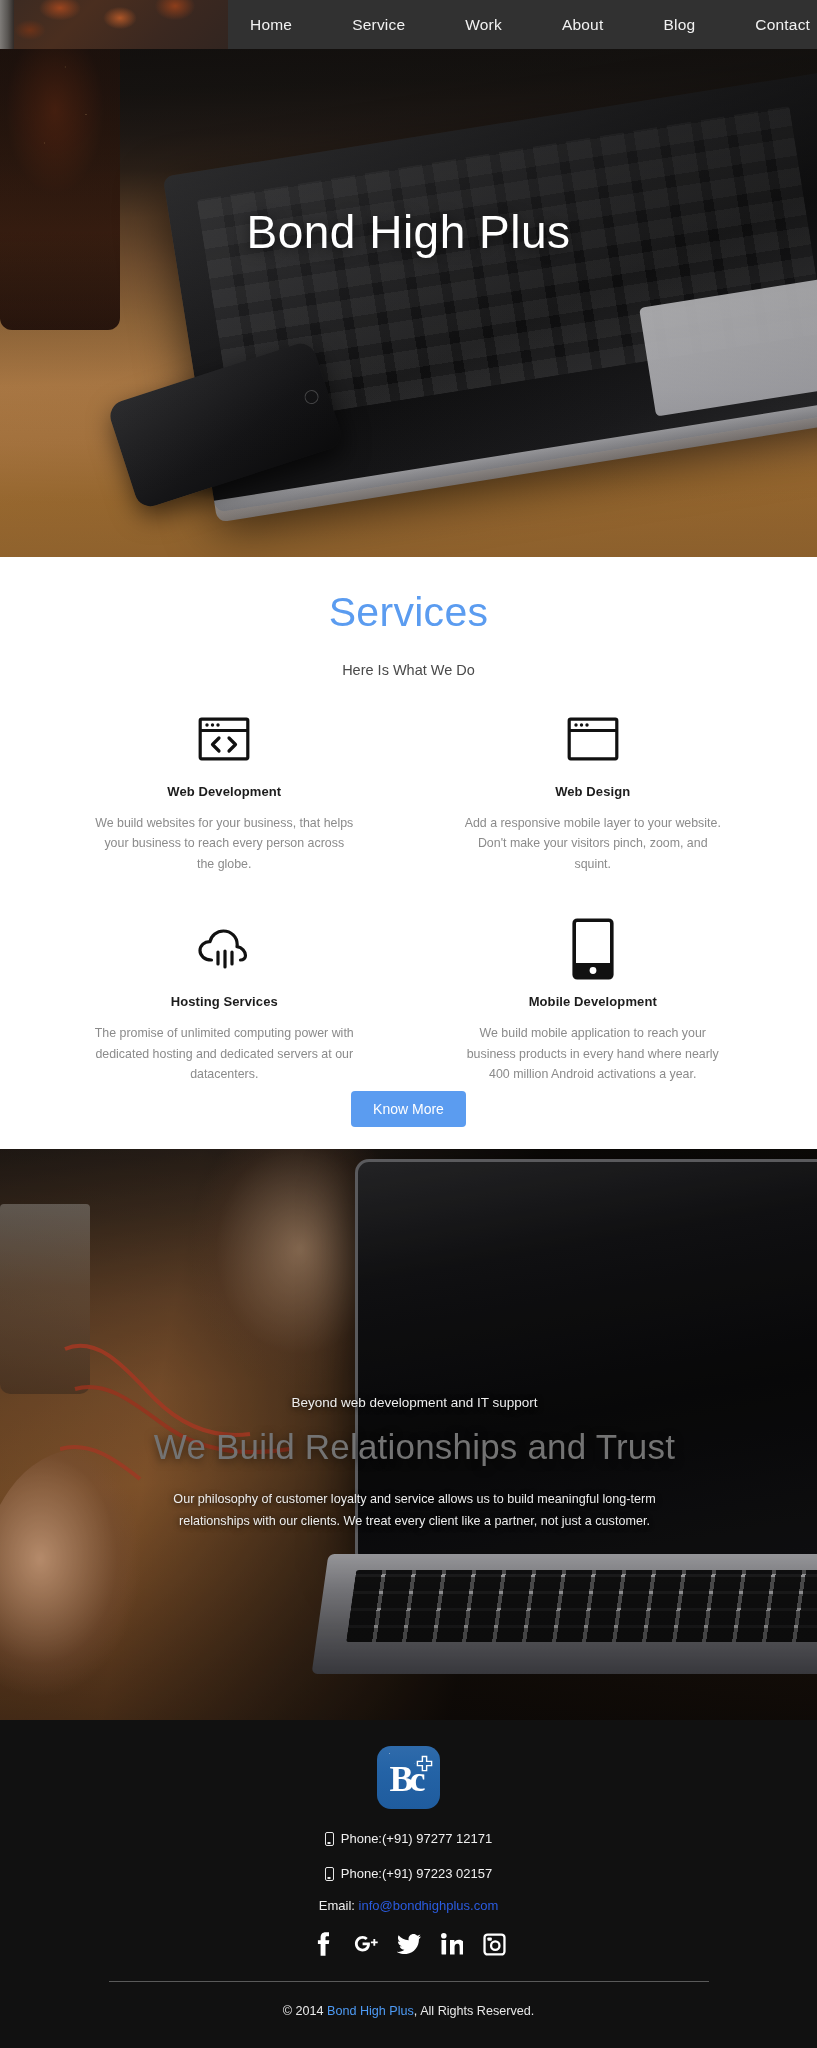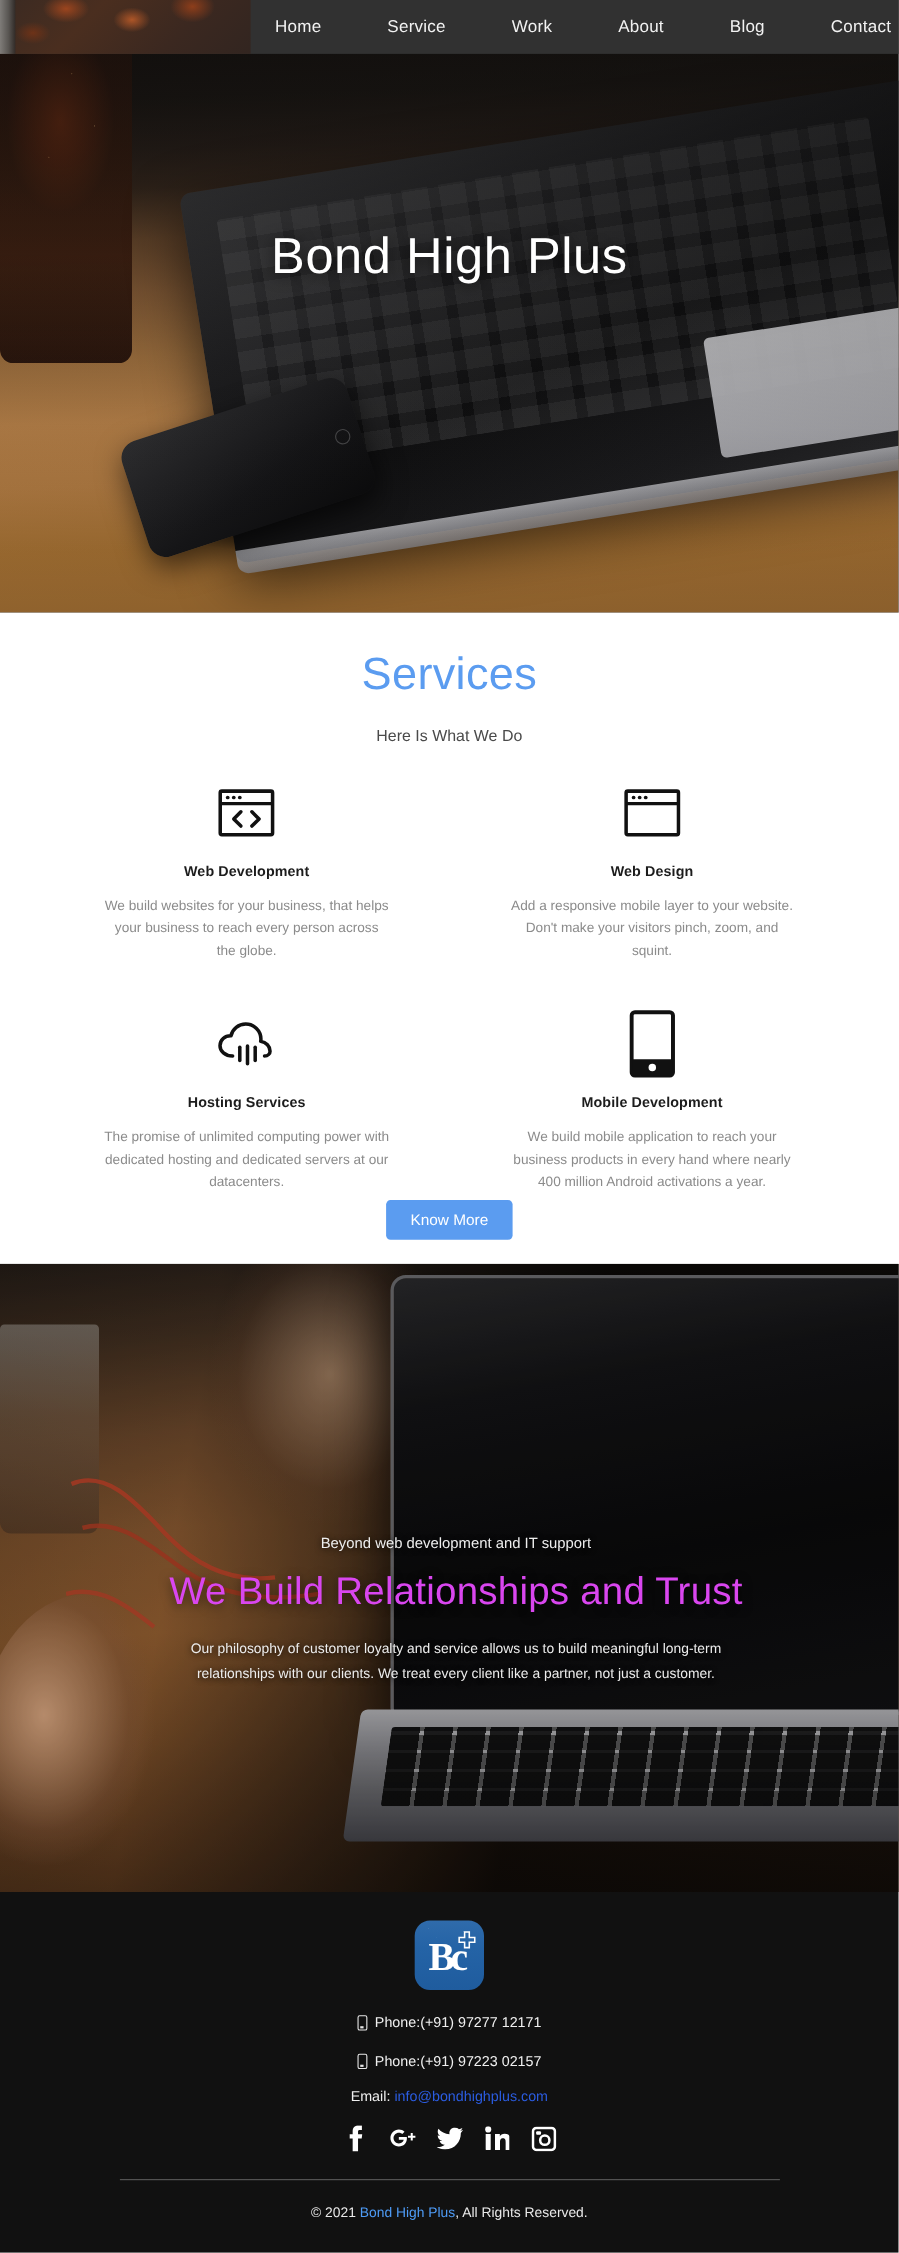--- a/index.html
+++ b/index.html
@@ -362,21 +362,21 @@
     padding: 0 80px;
     margin-top: 24px;
   }
   .px-eyebrow {
     color: #eeeeee;
     font-size: 13.5px;
     margin-bottom: 14px;
     text-shadow: 0 1px 6px rgba(0,0,0,.8);
   }
   .px-heading {
-    color: #d946ef;
+    color: #737373;
     font-size: 35px;
     font-weight: 400;
     line-height: 1.32;
     letter-spacing: .2px;
     text-shadow: 0 2px 10px rgba(0,0,0,.55);
     margin-bottom: 18px;
   }
   .px-para {
     color: #ededed;
     font-size: 12.6px;
@@ -687,18 +687,18 @@
           <rect x="1.6" y="1.6" width="20.8" height="20.8" rx="3.2" stroke="#fff" stroke-width="2.4"></rect>
           <circle cx="12.8" cy="13.2" r="4.4" stroke="#fff" stroke-width="2.4"></circle>
           <rect x="4.6" y="4.6" width="4.6" height="3.4" rx="1" fill="#fff"></rect>
         </svg>
       </span>
     </div>
 
     <div class="footer-divider"></div>
 
     <div class="copyright">
-      <span>© 2021 </span><a>Bond High Plus</a><span>, All Rights Reserved.</span>
+      <span>© 2014 </span><a>Bond High Plus</a><span>, All Rights Reserved.</span>
     </div>
 
   </footer>
 
 </div>
 
 </body></html>

